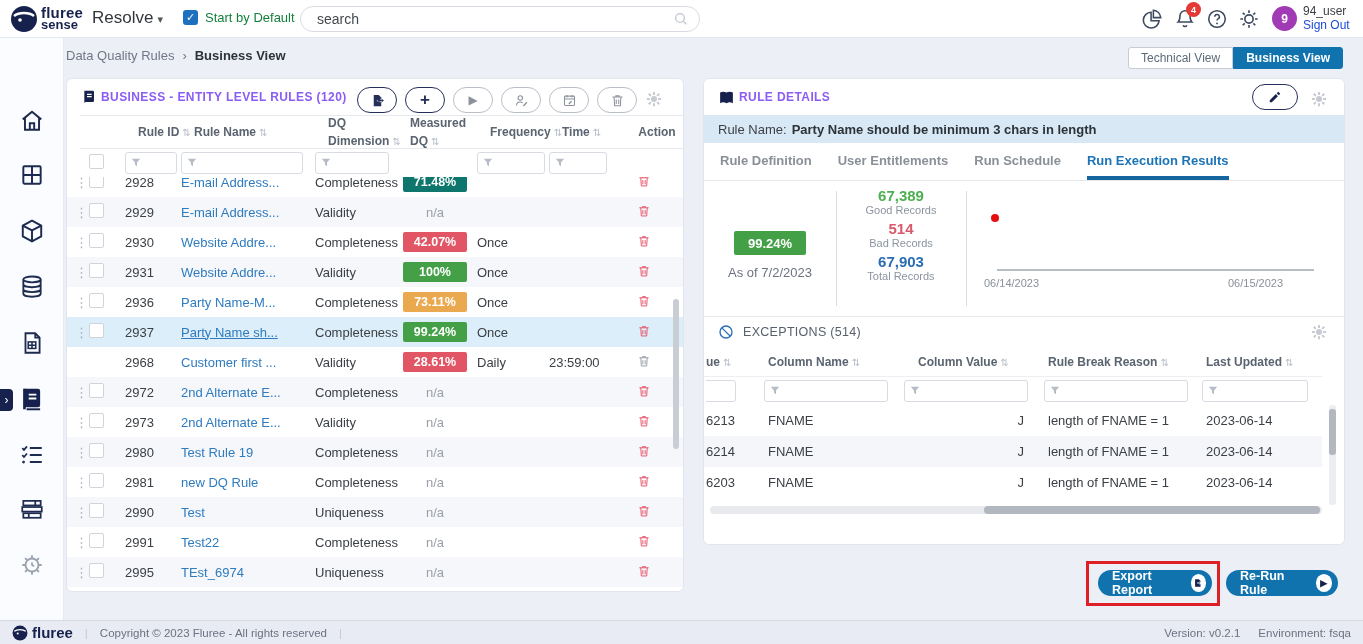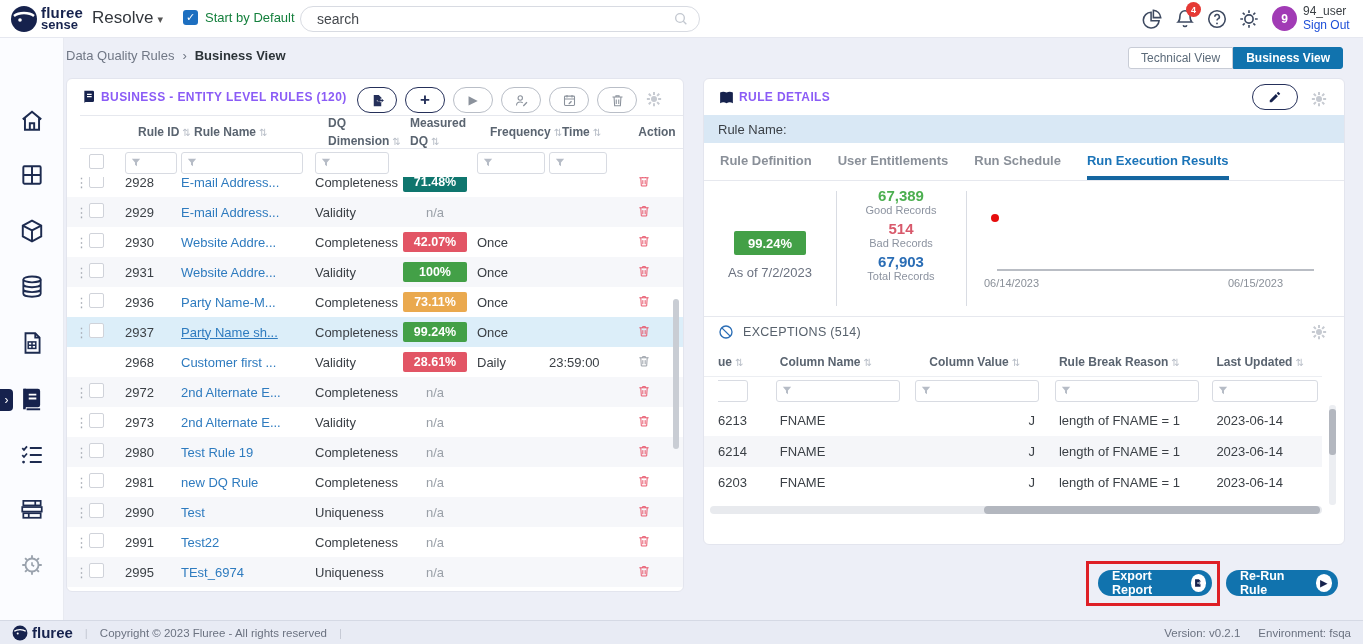--- a/index.html
+++ b/index.html
@@ -100,21 +100,21 @@
   .n-bad { color:#d8596b; }
   .n-total { color:#2a6db5; }
   .dot { position:absolute; width:8px; height:8px; border-radius:50%; background:#e60d0d; }
   .axis { position:absolute; height:2px; background:#b9bdc4; }
   .axis-lab { position:absolute; font-size:11px; color:#8a9099; }
 
   
   .exc { position:absolute; left:0; right:0; top:237px; bottom:0; border-top:1px solid #e6e8ee; }
   .exc-head { position:absolute; left:0; right:0; top:0; height:30px; display:flex; align-items:center; padding-left:14px; }
   .exc-title { margin-left:9px; font-size:12.5px; color:#57616c; letter-spacing:.3px; }
-  .ehead, .erow, .efrow { display:flex; align-items:center; padding-left:14px; font-size:13px; color:#3b4046; }
+  .ehead, .erow, .efrow { display:flex; align-items:center; padding-left:2px; font-size:13px; color:#3b4046; }
   .ehead { position:absolute; left:0; right:22px; top:30px; height:30px; font-size:12px; font-weight:bold; color:#5a6470; border-bottom:1px solid #eceef2; }
   .efrow { position:absolute; left:0; right:22px; top:60px; height:28px; }
   .ebody { position:absolute; left:0; right:22px; top:88px; }
   .erow { height:31px; }
   .erow.zebra { background:#f5f6f9; }
   .e-key { width:48px; overflow:hidden; white-space:nowrap; }
   .e-cname { width:140px; padding-left:14px; }
   .e-cval { width:140px; text-align:right; padding-right:10px; }
   .e-reason { width:160px; padding-left:14px; }
   .e-updated { width:118px; padding-left:12px; }
@@ -576,20 +576,21 @@
           <path d="M3 17.5 13.5 7l3.5 3.5L6.5 21H3zM15 5.5 17.5 3 21 6.5 18.5 9z" fill="#16224d"></path>
         </svg>
     </div>
     <svg class="gear-btn" style="position:absolute; left:606px; top:11px;" viewBox="0 0 24 24">
         <circle cx="12" cy="12" r="4" fill="currentColor"></circle>
         <path d="M12 2.5v4M12 17.5v4M2.5 12h4M17.5 12h4M5 5l2.8 2.8M16.2 16.2 19 19M19 5l-2.8 2.8M7.8 16.2 5 19" stroke="currentColor" stroke-width="2.6"></path>
       </svg>
 
     <div class="rn-bar">
       <span>Rule Name:</span>
+      <b>Party Name should be minimum 3 chars in length</b>
     </div>
 
     <div class="tabs" id="tabs">
         <div class="tab">Rule Definition</div>
         <div class="tab">User Entitlements</div>
         <div class="tab">Run Schedule</div>
         <div class="tab active">Run Execution Results</div>
       </div>
 
     <div class="stats">

